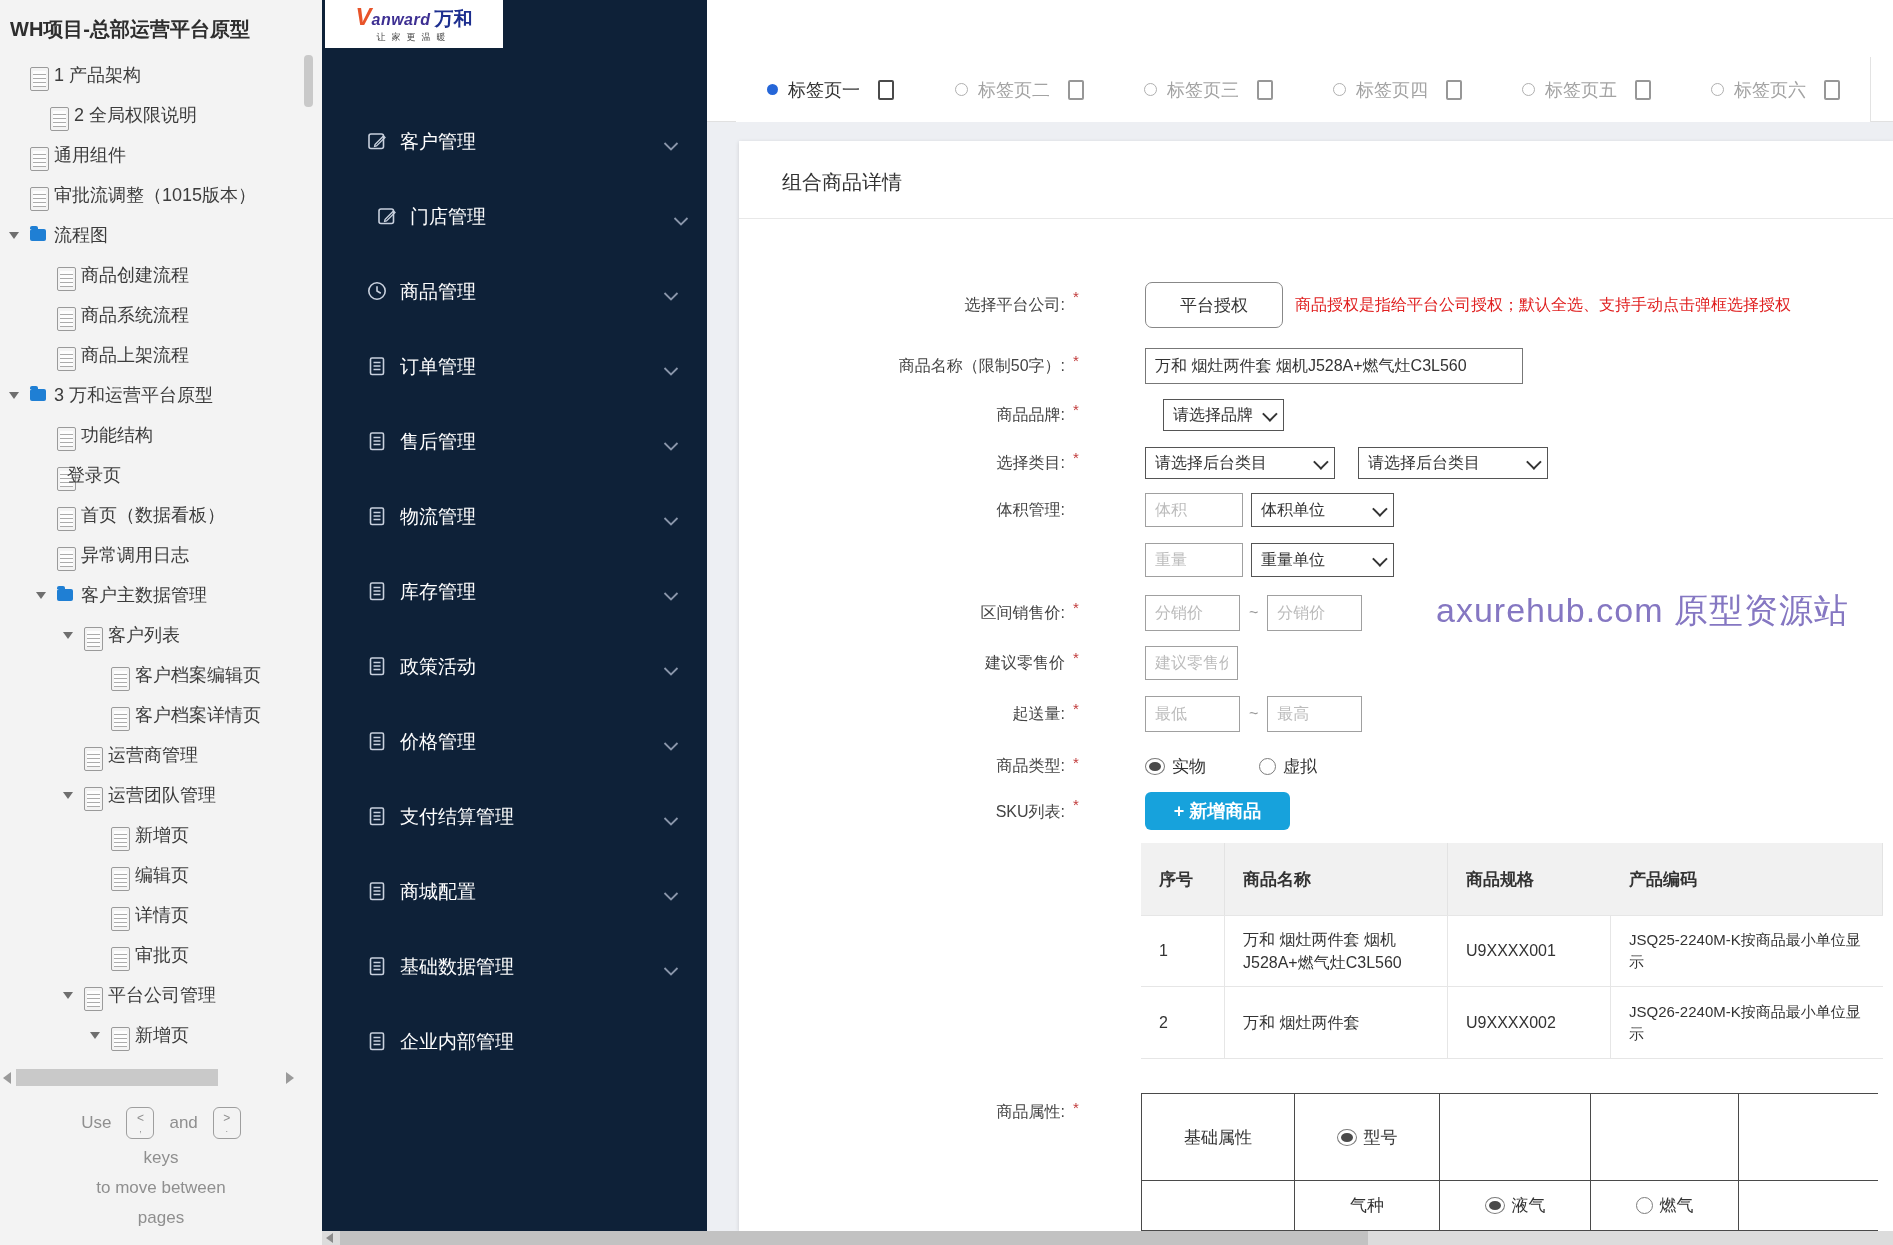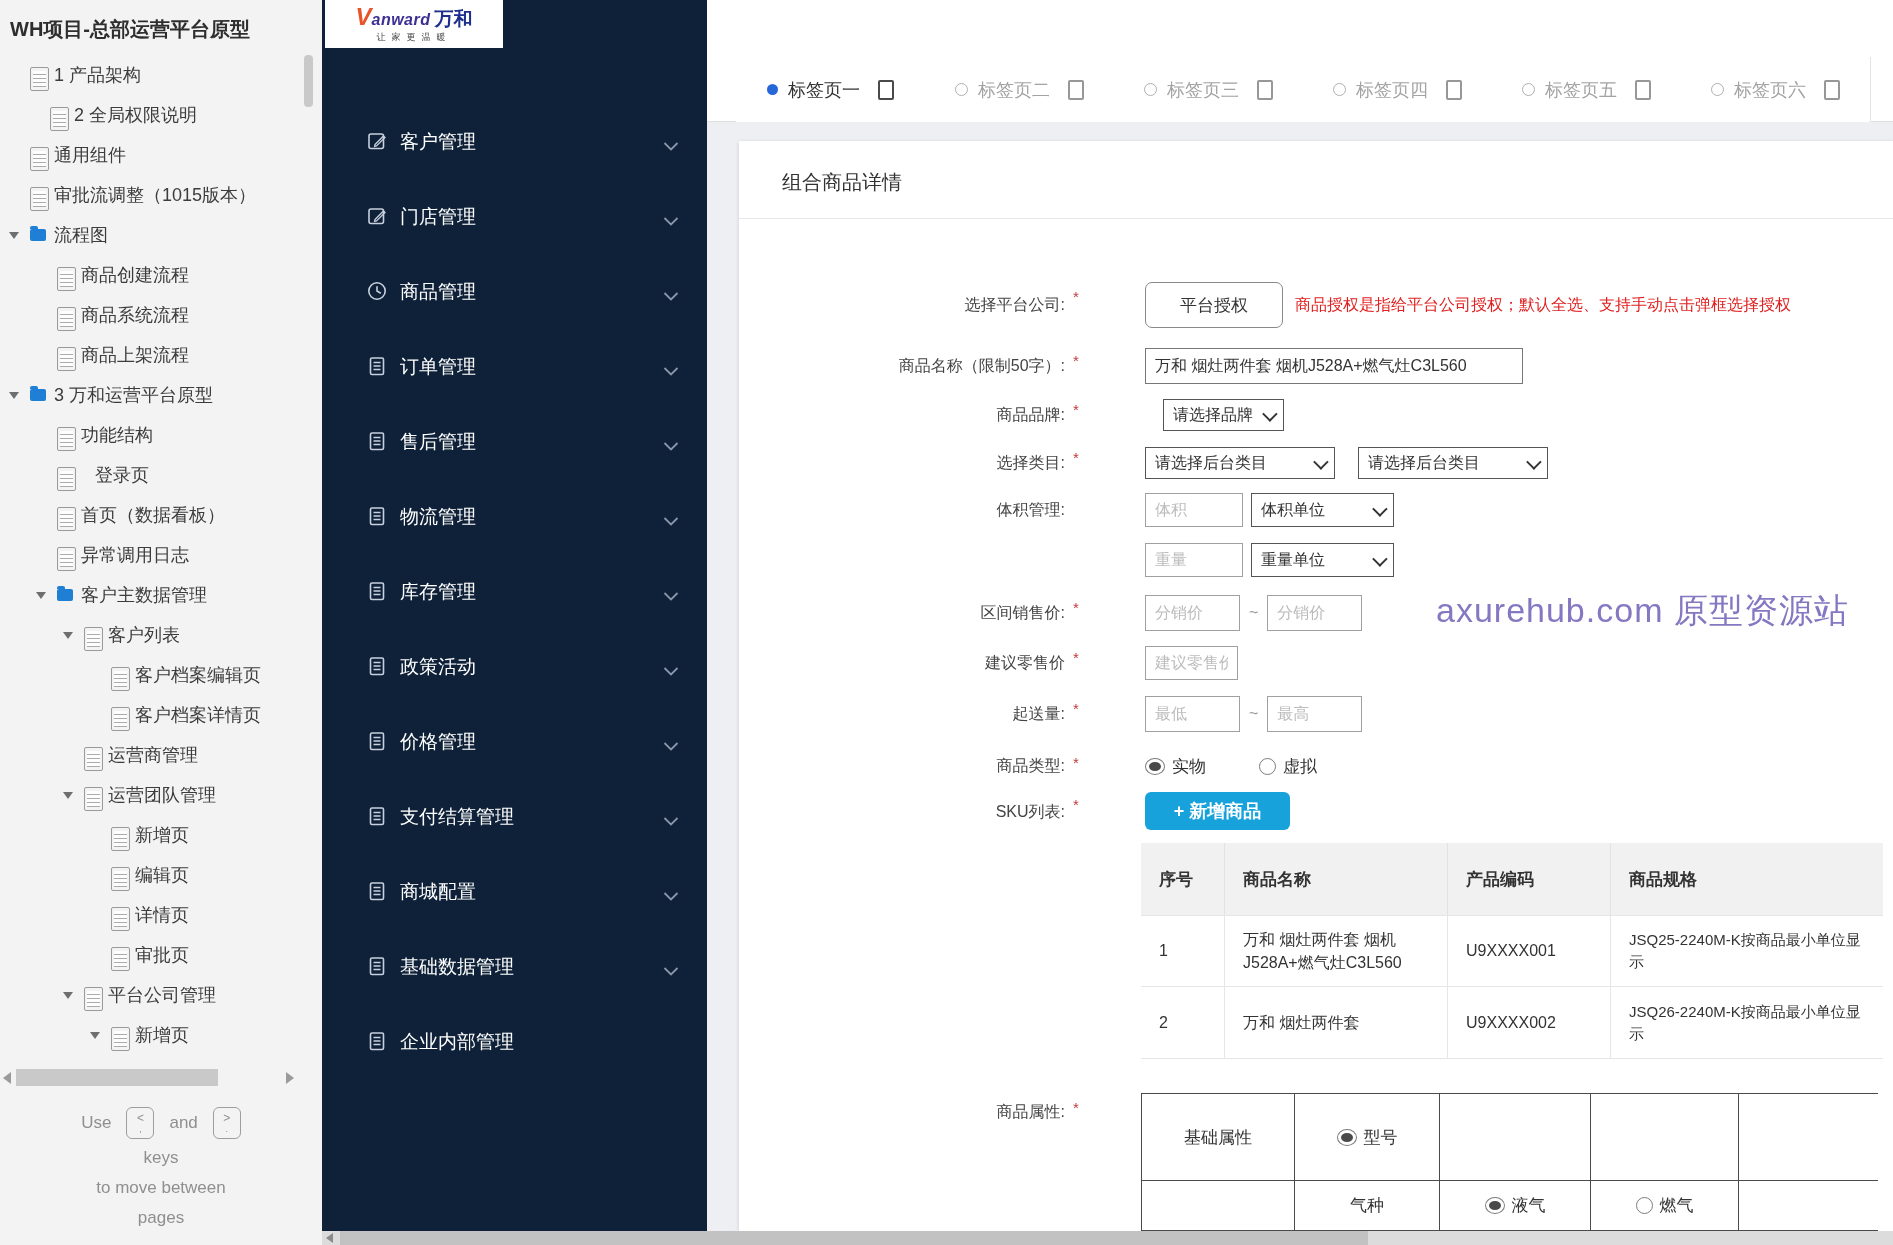--- a/index.html
+++ b/index.html
@@ -140,21 +140,21 @@
           <span class="tri" style="left: 9px;"></span>
           <span class="fold-ic" style="left: 30px;"></span>
           <span class="t-label" style="left: 54px;">3 万和运营平台原型</span>
         </div>
         <div class="tree-row" style="top: 419px;">
           <span class="doc-ic" style="left: 57px;"></span>
           <span class="t-label" style="left: 81px;">功能结构</span>
         </div>
         <div class="tree-row" style="top: 459px;">
           <span class="doc-ic" style="left: 57px;"></span>
-          <span class="t-label" style="left: 95px;">登录页</span>
+          <span class="t-label" style="left: 67px;">登录页</span>
         </div>
         <div class="tree-row" style="top: 499px;">
           <span class="doc-ic" style="left: 57px;"></span>
           <span class="t-label" style="left: 81px;">首页（数据看板）</span>
         </div>
         <div class="tree-row" style="top: 539px; padding-left: 10px;">
           <span class="doc-ic" style="left: 57px;"></span>
           <span class="t-label" style="left: 81px;">异常调用日志</span>
         </div>
         <div class="tree-row" style="top: 579px;">
@@ -244,21 +244,21 @@
       <div class="menu-row abs" style="top: 104px;">
         <span class="menu-ic"><svg width="22" height="22" viewBox="0 0 22 22">
             <rect x="3" y="4" width="14.5" height="14.5" rx="2" fill="none" stroke="#c8d0dd" stroke-width="1.6"></rect>
             <path d="M9 14.5 L17.5 6 L19 7.5 L10.5 16 L8.6 16.4 Z" fill="none" stroke="#c8d0dd" stroke-width="1.3"></path>
           </svg></span>
         <span class="menu-lbl">客户管理</span>
         <span class="menu-chev"><svg width="16" height="9" viewBox="0 0 16 9">
             <path d="M1.5 1 L8 7.5 L14.5 1" fill="none" stroke="#8a96aa" stroke-width="1.8"></path>
           </svg></span>
       </div>
-      <div class="menu-row abs" style="top: 179px;">
+      <div class="menu-row abs" style="top: 179px; margin-left: 10px;">
         <span class="menu-ic"><svg width="22" height="22" viewBox="0 0 22 22">
             <rect x="3" y="4" width="14.5" height="14.5" rx="2" fill="none" stroke="#c8d0dd" stroke-width="1.6"></rect>
             <path d="M9 14.5 L17.5 6 L19 7.5 L10.5 16 L8.6 16.4 Z" fill="none" stroke="#c8d0dd" stroke-width="1.3"></path>
           </svg></span>
         <span class="menu-lbl">门店管理</span>
         <span class="menu-chev"><svg width="16" height="9" viewBox="0 0 16 9">
             <path d="M1.5 1 L8 7.5 L14.5 1" fill="none" stroke="#8a96aa" stroke-width="1.8"></path>
           </svg></span>
       </div>
       <div class="menu-row abs" style="top: 254px;">
@@ -497,22 +497,22 @@
   <div class="flabel" style="top:792px;line-height:40px;">SKU列表:</div>
   <div class="fstar" style="top:796px;">*</div>
   <div class="fctrl" style="top:792px;">
     <button id="btn-add">+ 新增商品</button>
   </div>
 
   <div id="sku-table" class="abs">
     <div class="sku-grid" id="sku-head">
         <div class="sku-h">序号</div>
         <div class="sku-h">商品名称</div>
+        <div class="sku-h last">商品规格</div>
         <div class="sku-h">产品编码</div>
-        <div class="sku-h last">商品规格</div>
       </div>
     <div class="sku-grid" id="sku-body">
         <div class="sku-c sku-row1">1</div>
         <div class="sku-c sku-row1">万和 烟灶两件套 烟机J528A+燃气灶C3L560</div>
         <div class="sku-c sku-row1">U9XXXX001</div>
         <div class="sku-c last sku-row1" style="font-size: 15px;">JSQ25-2240M-K按商品最小单位显示</div>
         <div class="sku-c">2</div>
         <div class="sku-c">万和 烟灶两件套</div>
         <div class="sku-c">U9XXXX002</div>
         <div class="sku-c last" style="font-size: 15px;">JSQ26-2240M-K按商品最小单位显示</div>

